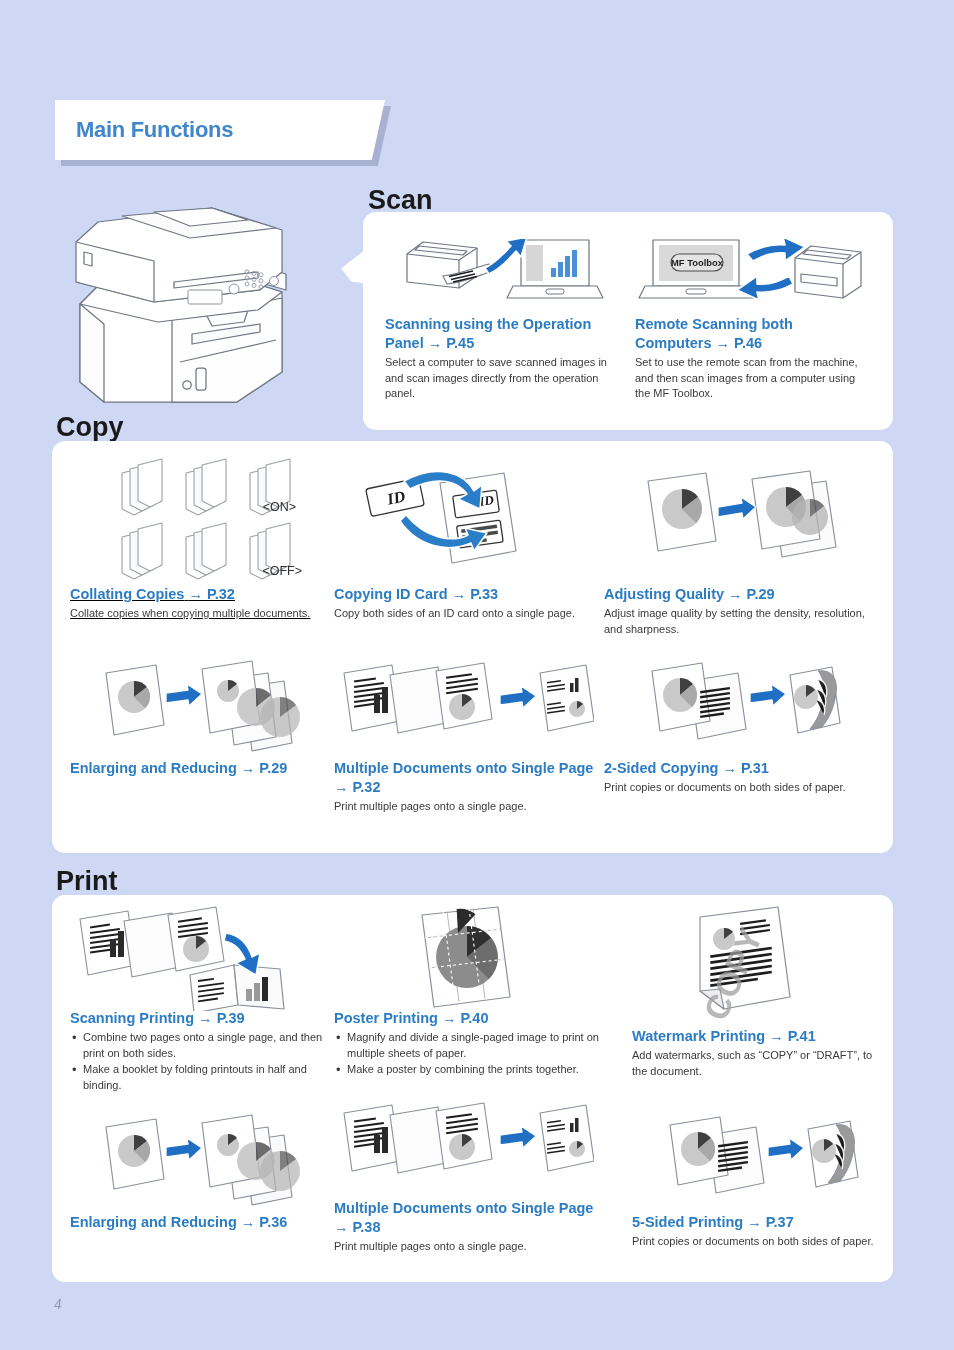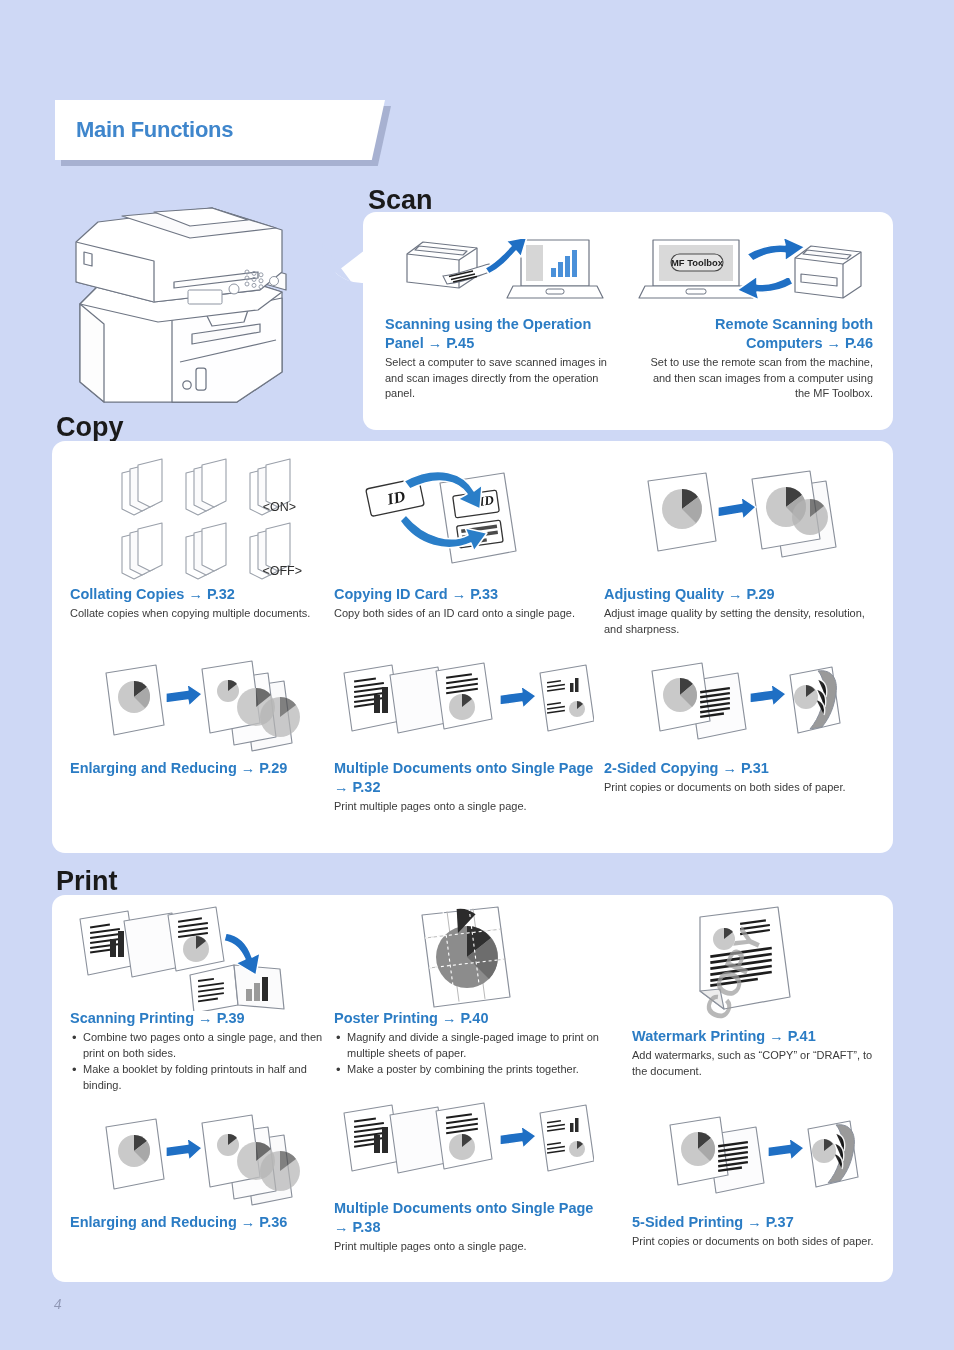--- a/index.html
+++ b/index.html
@@ -189,21 +189,21 @@
       </svg>
     </div>
     <div class="h-link" style="margin-top:6px;">
       <span>Scanning using the Operation Panel</span>
       <span class="arw">→</span>
       <span>P.45</span>
     </div>
     <div class="desc">Select a computer to save scanned images in and scan images directly from the operation panel.</div>
   </div>
 
-  <div class="cell" style="left:272px;top:12px;width:238px;text-align:right;">
+  <div class="cell" style="left:272px;top:12px;width:238px;">
     <div class="art">
       <svg viewBox="0 0 230 85" width="230" height="85">
 
         <g fill="#ffffff" stroke="#6f7684" stroke-width="1.2" stroke-linejoin="round">
           <path d="M18 16 L104 16 L104 62 L18 62 Z"></path>
           <path d="M10 62 L112 62 L118 74 L4 74 Z"></path>
         </g>
         <rect x="24" y="21" width="74" height="36" fill="#d9d9d9"></rect>
         <rect x="36" y="30" width="52" height="17" rx="8.5" fill="#e4e4e4" stroke="#4a4a4a" stroke-width="1.1"></rect>
         <text x="62" y="42" text-anchor="middle" font-size="9.4" font-weight="bold" fill="#1f1f1f" font-family="Liberation Sans, sans-serif">MF Toolbox</text>
@@ -227,21 +227,21 @@
       <span>P.46</span>
     </div>
     <div class="desc">Set to use the remote scan from the machine, and then scan images from a computer using the MF Toolbox.</div>
   </div>
 </div>
 
 <div class="sec-head" style="left:56px;top:412px;">Copy</div>
 
 <div class="panel" style="left:52px;top:441px;width:841px;height:412px;">
 
-  <div class="cell" style="left:18px;top:14px;width:260px;">
+  <div class="cell" style="left:18px;top:14px;width:260px;text-decoration:underline;">
     <div class="art" style="height:130px;">
       <svg viewBox="0 0 240 132" width="240" height="132">
         <g>
 
           <g transform="translate(46,8)">
             <g fill="#ffffff" stroke="#9aa0aa" stroke-width="1.1" stroke-linejoin="round">
               <path d="M6 10 L30 4 L30 46 L18 52 L6 46 Z"></path>
               <path d="M14 6 L38 0 L38 42 L26 48 L14 42 Z" fill="#fbfbfc"></path>
               <path d="M22 2 L46 -4 L46 38 L34 44 L22 38 Z" fill="#ffffff"></path>
             </g>

